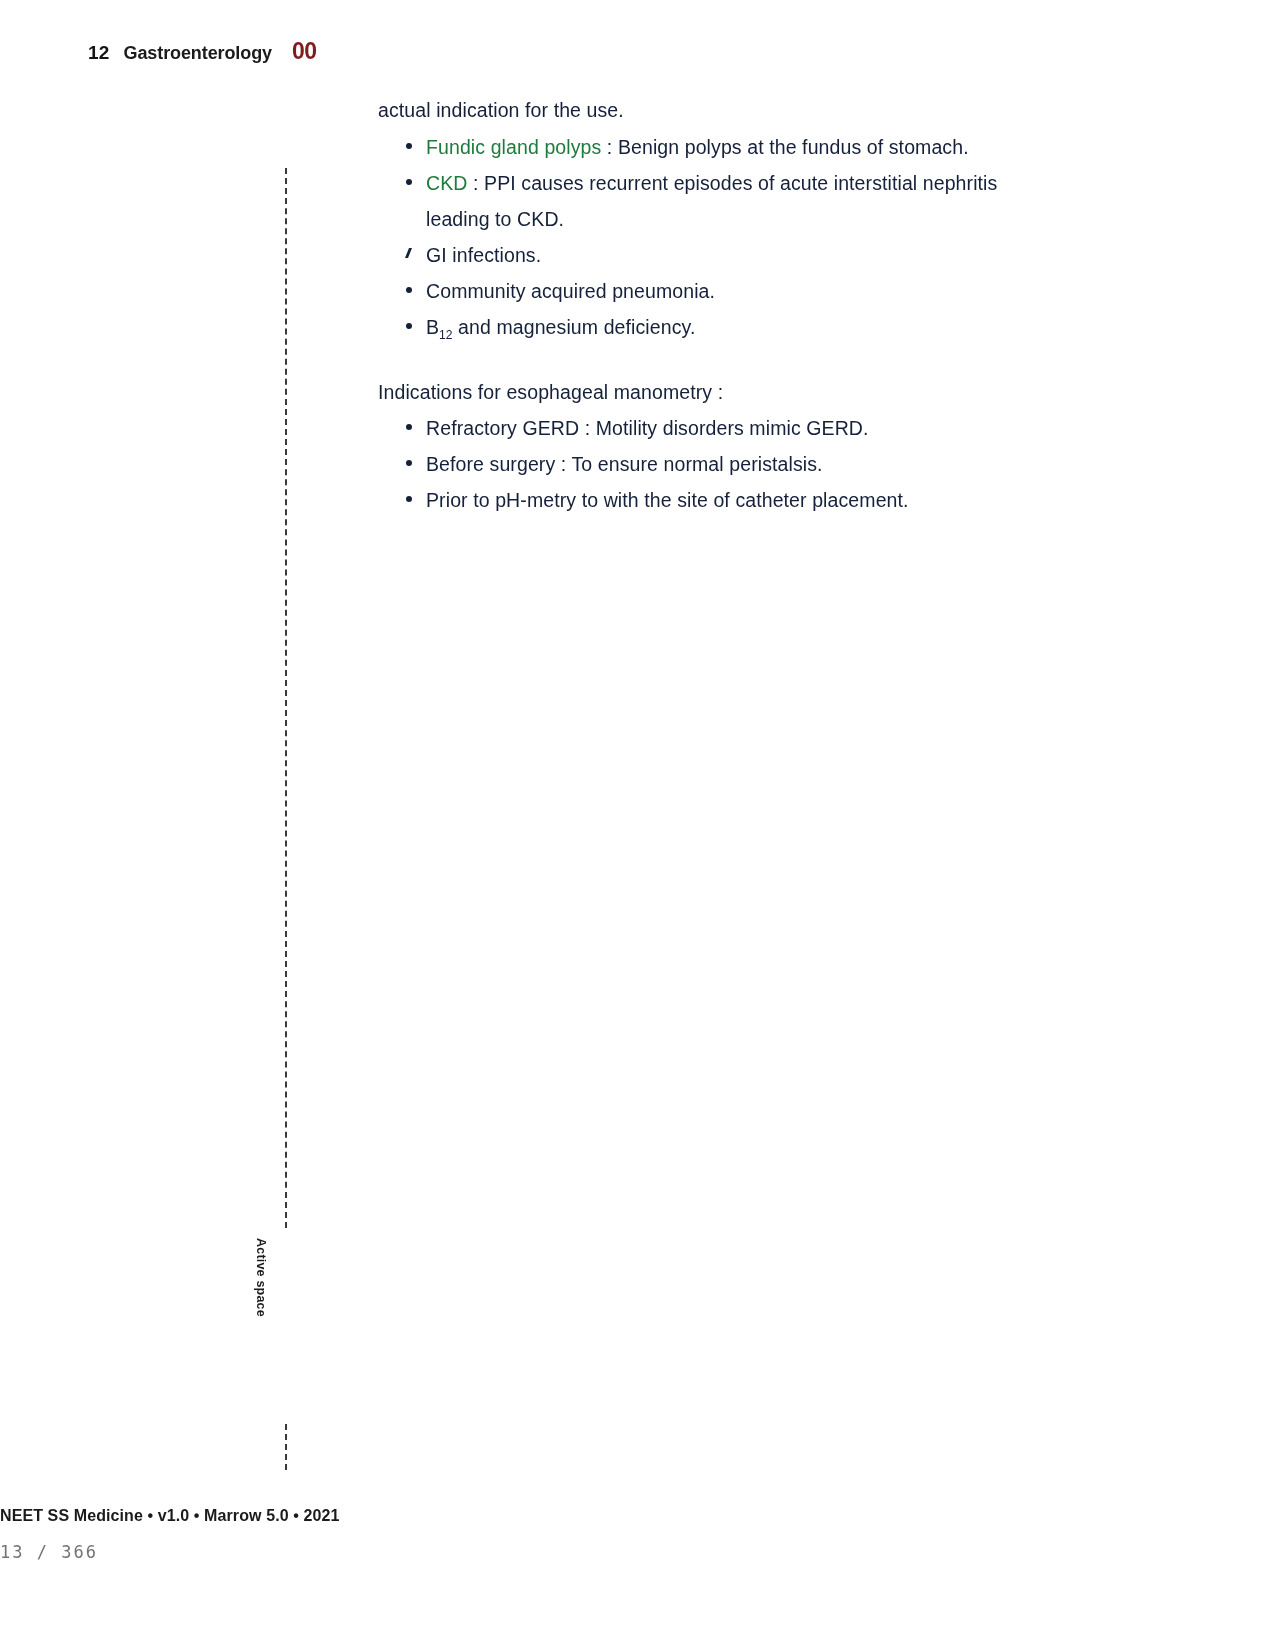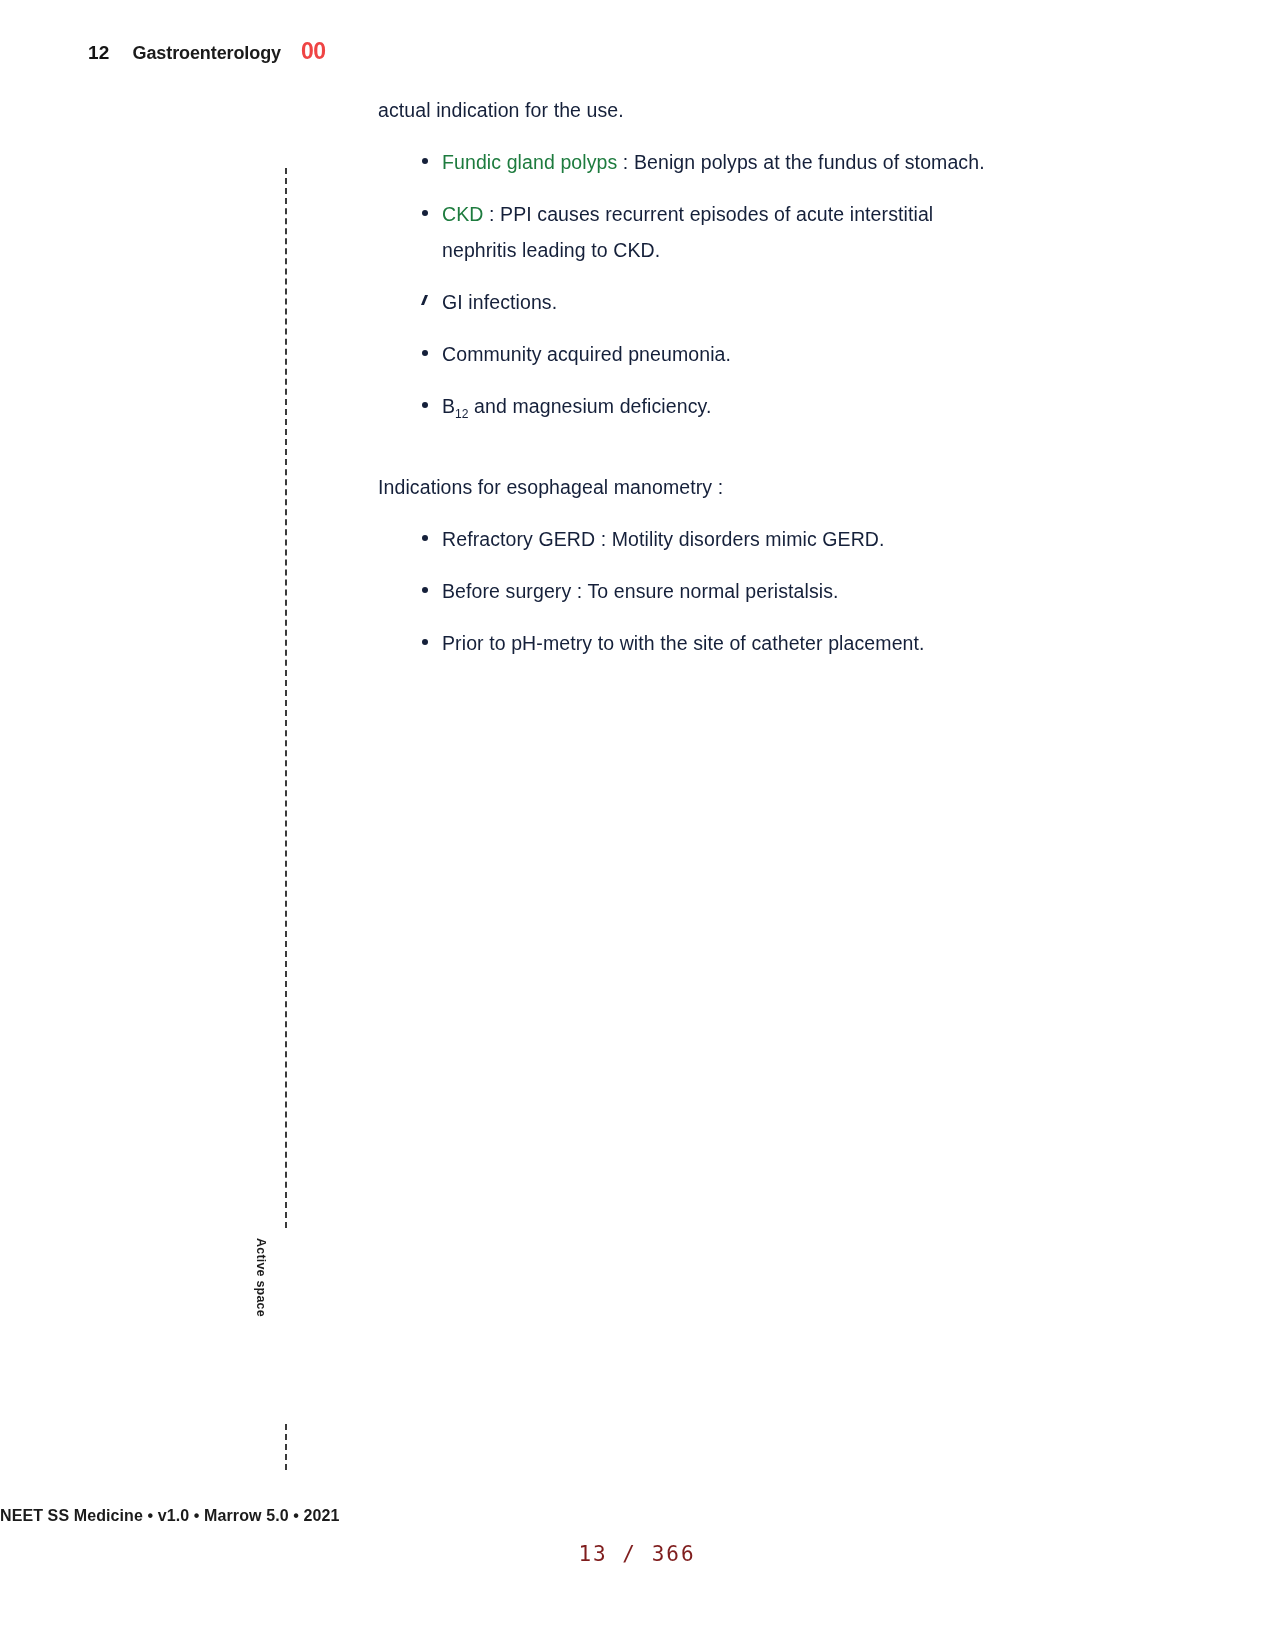--- a/index.html
+++ b/index.html
@@ -34,28 +34,28 @@
     font-size: 19px;
     font-weight: 700;
     color: #141414;
     letter-spacing: 0.2px;
   }
   .hdr-title {
     font-family: "Liberation Sans", sans-serif;
     font-size: 18px;
     font-weight: 700;
     color: #1b1b1b;
-    margin-left: 23px;
+    margin-left: 14px;
     letter-spacing: -0.1px;
   }
   .hdr-chapter {
     font-family: "Liberation Sans", sans-serif;
     font-size: 23px;
     font-weight: 700;
-    color: #ef4444;
+    color: #7f1d1d;
     margin-left: 20px;
     letter-spacing: -0.5px;
   }
 
   
   .active-rule {
     position: absolute;
     left: 285px;
     top: 168px;
     width: 0;
@@ -109,21 +109,21 @@
   }
 
   ul.bullets {
     list-style: none;
     margin: 0 0 0 0;
     padding: 0;
   }
   ul.bullets li {
     position: relative;
     padding-left: 48px;
-    margin: 16px;
+    margin: 0;
   }
   ul.bullets li .dot {
     position: absolute;
     left: 28px;
     top: 14px;
     width: 6px;
     height: 6px;
     border-radius: 50%;
     background: #15203a;
   }
@@ -164,24 +164,24 @@
     font-size: 16px;
     font-weight: 700;
     color: #1b1b1b;
     letter-spacing: 0.1px;
   }
   .page-counter {
     position: absolute;
     left: 0;
     right: 0;
     top: 1542px;
-    text-align: center;
+    text-align: left;
     font-family: "DejaVu Sans Mono", monospace;
-    font-size: 21px;
-    color: #7f1d1d;
+    font-size: 17px;
+    color: #737373;
     letter-spacing: 2px;
   }
 </style>
 </head>
 <body>
 
 <div class="page">
 
   <div class="page-header">
     <span class="hdr-num">12</span>

